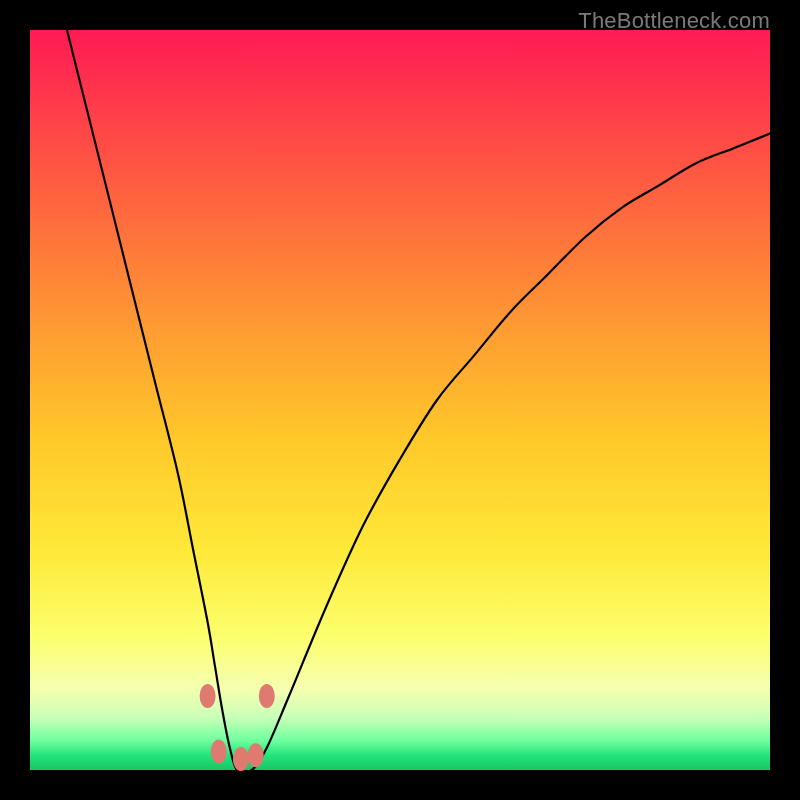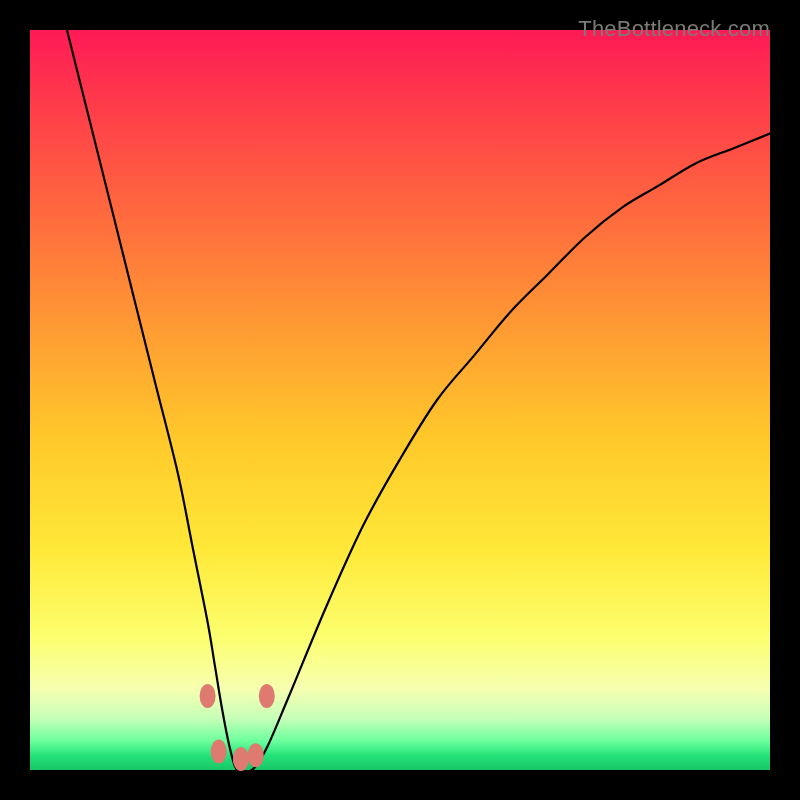--- a/index.html
+++ b/index.html
@@ -34,21 +34,21 @@
       #fcff6e 82%,
       #f6ffb0 89%,
       #c7ffb8 93%,
       #6fff9e 96%,
       #25e47a 98%,
       #17c566 100%
     );
   }
   .watermark {
     position: absolute;
-    top: 16px;
+    top: 8px;
     right: 30px;
     color: #7a7a7a;
     font-size: 22px;
     font-weight: 500;
     letter-spacing: 0.2px;
     user-select: none;
   }
   svg.curve {
     position: absolute;
     left: 0;

